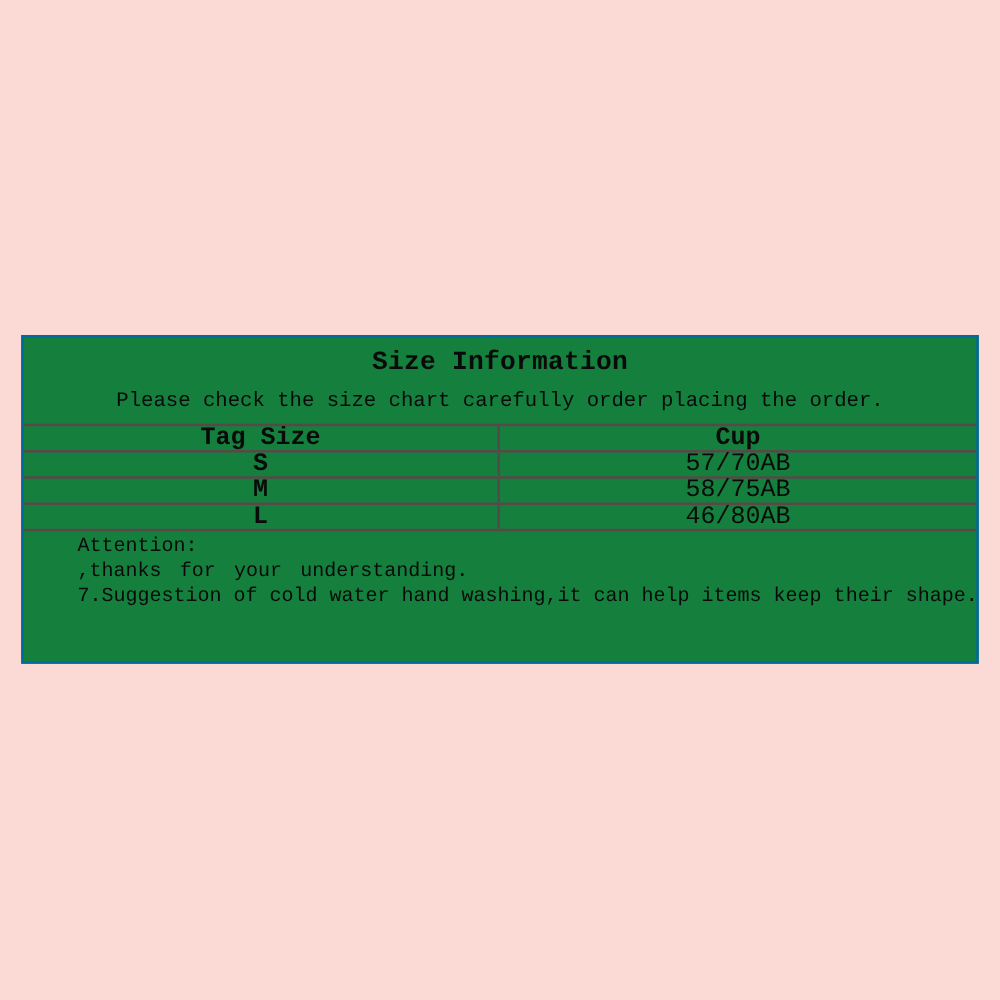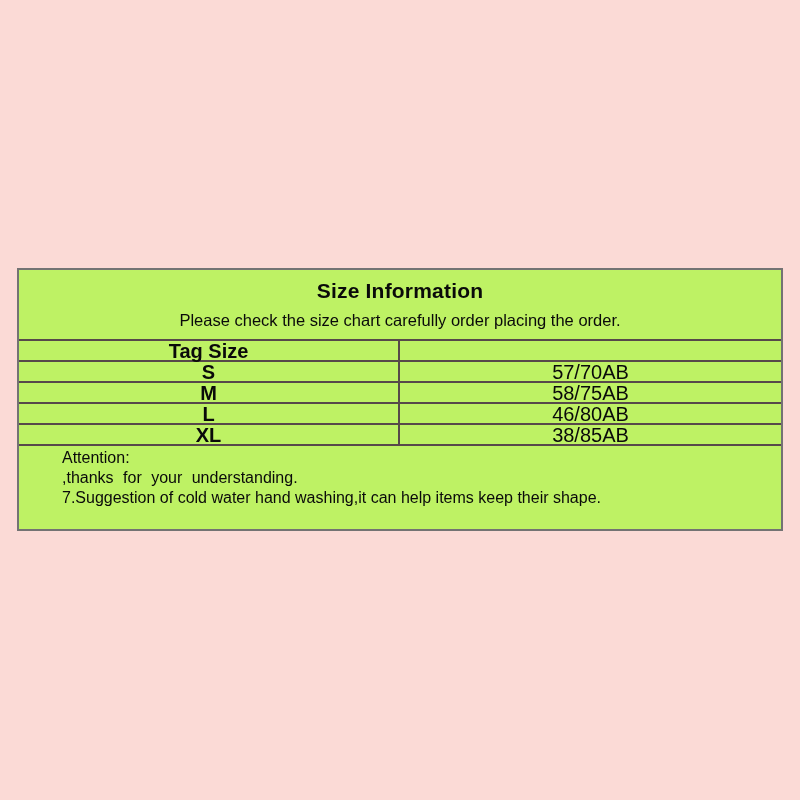--- a/index.html
+++ b/index.html
@@ -15,22 +15,23 @@
     position: relative;
     overflow: hidden;
   }
   .size-table {
     position: absolute;
     left: 17px;
     top: 268px;
     width: 766px;
     height: 263px;
     box-sizing: border-box;
-    border: 2px solid #737373;
-    background: #bef264;
+    border: 2px solid #0369a1;
+    background: #15803d;
+    font-family: Liberation Mono, monospace;
   }
   .title-cell {
     box-sizing: border-box;
     height: 71px;
     border-bottom: 2px solid #57494a;
     text-align: center;
     padding-top: 10px;
   }
   .title {
     font-size: 21px;
@@ -84,41 +85,38 @@
 
 <div class="size-table">
 
   <div class="title-cell">
     <div class="title">Size Information</div>
     <div class="subtitle">Please check the size chart carefully order placing the order.</div>
   </div>
 
   <div class="row">
     <div class="cell left bold">Tag Size</div>
+    <div class="cell bold">Cup</div>
   </div>
 
   <div class="row">
     <div class="cell left bold">S</div>
     <div class="cell">57/70AB</div>
   </div>
 
   <div class="row">
     <div class="cell left bold">M</div>
     <div class="cell">58/75AB</div>
   </div>
 
   <div class="row">
     <div class="cell left bold">L</div>
     <div class="cell">46/80AB</div>
   </div>
 
-  <div class="row">
-    <div class="cell left bold">XL</div>
-    <div class="cell">38/85AB</div>
-  </div>
 
   <div class="attention-cell">
     <div class="att-line">Attention:</div>
     <div class="att-line spaced">,thanks for your understanding.</div>
     <div class="att-line">7.Suggestion of cold water hand washing,it can help items keep their shape.</div>
   </div>
 
 </div>
 
 </body></html>

